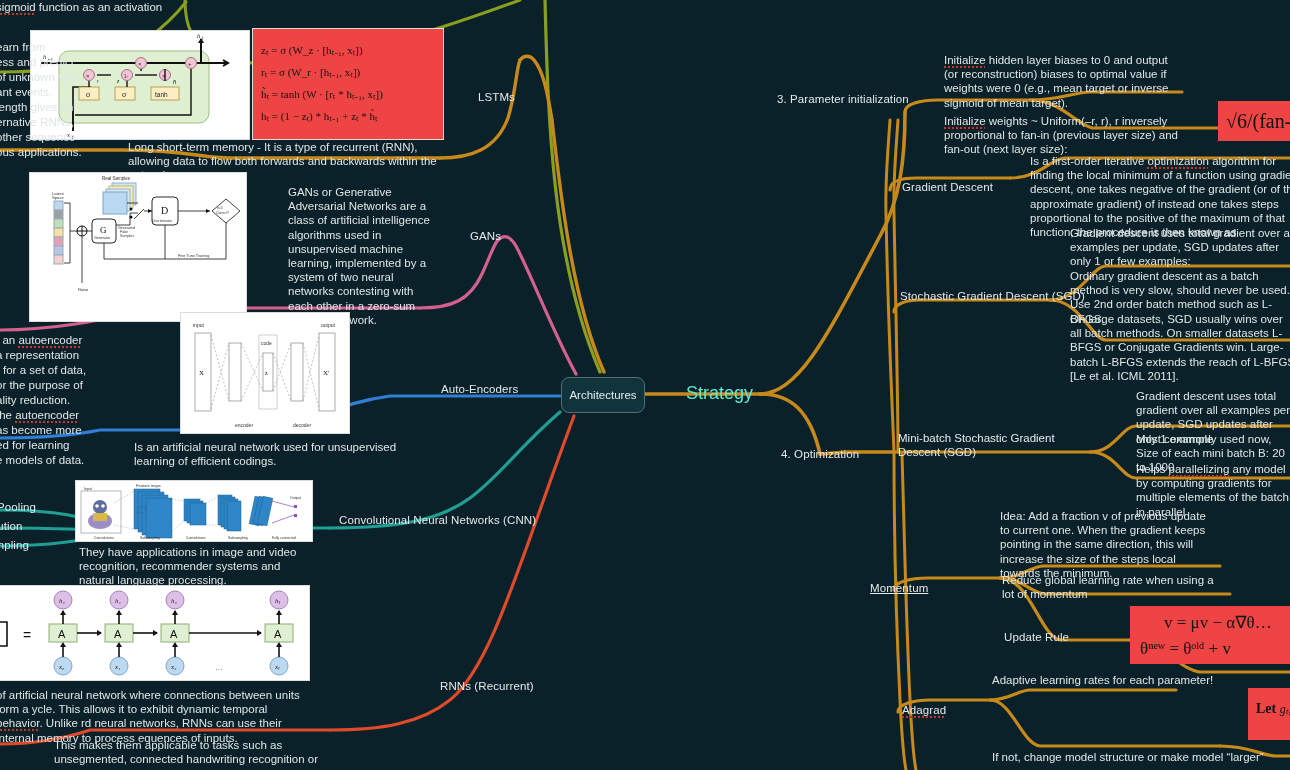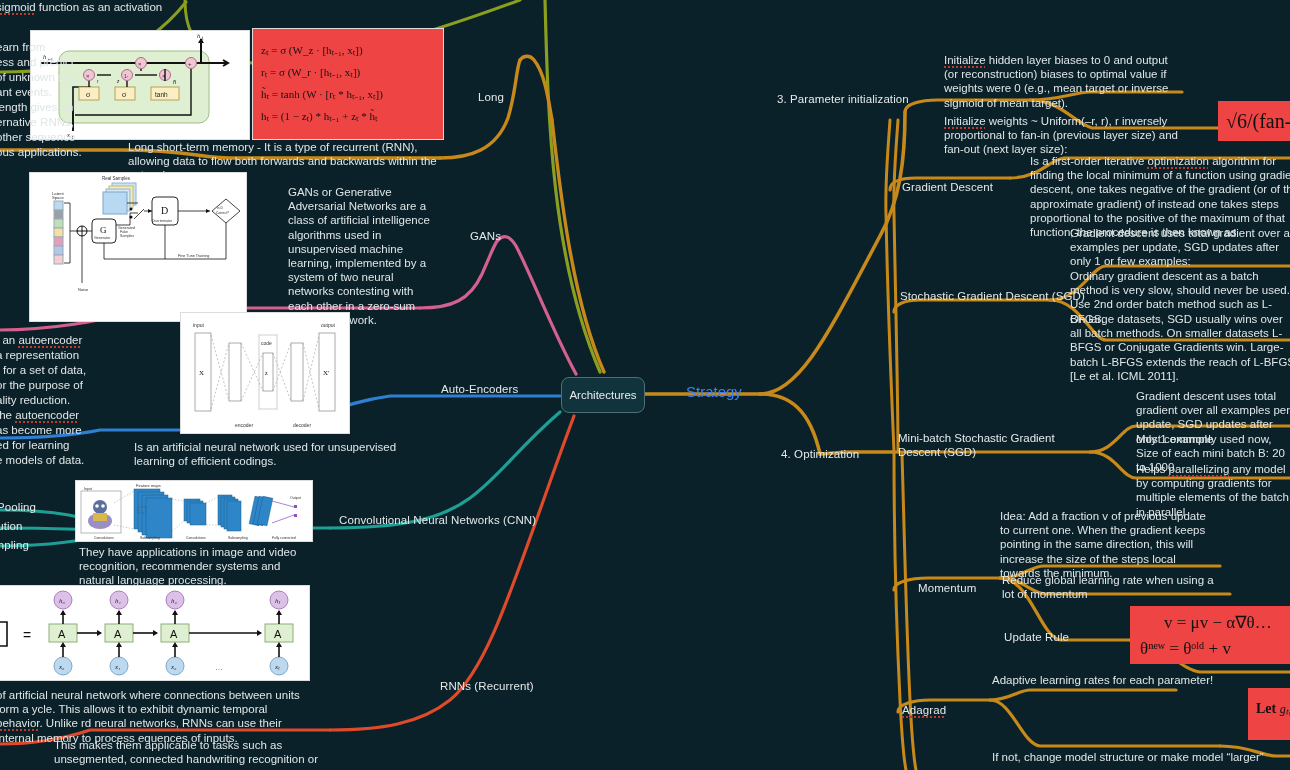--- a/index.html
+++ b/index.html
@@ -28,21 +28,21 @@
         text-underline-offset: 2px; }
 
   
   #central {
     position: absolute; left: 561px; top: 377px; width: 84px; height: 36px;
     border: 1px solid #4d6f75; border-radius: 8px;
     background: #10333c;
     display: flex; align-items: center; justify-content: center;
     font-size: 11.5px; color: #e6ecee;
   }
-  .bigbranch { position: absolute; font-size: 15px; color: #3b82f6; white-space: nowrap; }
+  .bigbranch { position: absolute; font-size: 18px; color: #5eead4; white-space: nowrap; }
 
   
   .panel { position: absolute; background: #ffffff; overflow: hidden; }
   .fbox { position:absolute; background:#ef4444; color:#111; overflow:hidden;
           font-family: "Liberation Serif", serif; }
 
   
   .cap { position:absolute; font-size:4.5px; color:#333; font-family:"Liberation Sans",sans-serif; }
 </style>
 </head>
@@ -122,21 +122,21 @@
       <path d="M990 700 C1012 700 1022 744 1040 746 L1220 746" stroke="#c8891b" stroke-width="3.2"></path>
       <path d="M1220 746 C1250 746 1262 756 1276 756 L1290 756" stroke="#c8891b" stroke-width="3.2"></path>
     </g>
   </svg>
 
   <div id="central">
     <span>Architectures</span>
   </div>
   <div class="bigbranch" style="left:686px; top:383px;">Strategy</div>
 
-  <div class="lbl" style="left:478px; top:90px;">Long</div>
+  <div class="lbl" style="left:478px; top:90px;">LSTMs</div>
   <div class="lbl" style="left:470px; top:229px;">GANs</div>
   <div class="lbl" style="left:441px; top:382px;text-align:right;">Auto-Encoders</div>
   <div class="lbl" style="left:339px; top:513px;">Convolutional Neural Networks (CNN)</div>
   <div class="lbl" style="left:428px; top:679px;padding-left:12px;">RNNs (Recurrent)</div>
 
   <div class="para w250" style="left:-4px; top:0px; width:240px;"><span class="sq">sigmoid</span> function as an activation</div>
 
   <div class="panel" style="left:30px; top:30px; width:220px; height:110px; border:1px solid #ddd;">
     <svg viewBox="0 0 220 110" style="width:220px;height:110px;">
       <rect x="0" y="0" width="220" height="110" fill="#fff"></rect>
@@ -484,21 +484,21 @@
   <div class="lbl" style="left:900px; top:289px;">Stochastic Gradient Descent (SGD)</div>
   <div class="para" style="left:1070px; top:226px; width:226px;">Gradient descent uses total gradient over all examples per update, SGD updates after only 1 or few examples:</div>
   <div class="para" style="left:1070px; top:269px; width:226px;">Ordinary gradient descent as a batch method is very slow, should never be used. Use 2nd order batch method such as L-BFGS.</div>
   <div class="para" style="left:1070px; top:312px; width:226px;">On large datasets, SGD usually wins over all batch methods. On smaller datasets L-BFGS or Conjugate Gradients win. Large-batch L-BFGS extends the reach of L-BFGS [Le et al. ICML 2011].</div>
 
   <div class="para" style="left:898px; top:431px; width:190px; color:#e3e9ea; font-size:11.5px;">Mini-batch Stochastic Gradient Descent (SGD)</div>
   <div class="para" style="left:1136px; top:389px; width:160px;">Gradient descent uses total gradient over all examples per update, SGD updates after only 1 example</div>
   <div class="para" style="left:1136px; top:432px; width:160px;">Most commonly used now, Size of each mini batch B: 20 to 1000</div>
   <div class="para" style="left:1136px; top:462px; width:160px;">Helps <span class="sq">parallelizing</span> any model by computing gradients for multiple elements of the batch in parallel</div>
 
-  <div class="lbl" style="left:918px; top:581px;">Momentum</div>
+  <div class="lbl" style="left:870px; top:581px;text-decoration:underline;">Momentum</div>
   <div class="para" style="left:1000px; top:509px; width:218px; white-space:pre-line;">Idea: Add a fraction v of previous update to current one. When the gradient keeps pointing in the same direction, this will
 increase the size of the steps local towards the minimum.</div>
   <div class="para" style="left:1002px; top:573px; width:218px;">Reduce global learning rate when using a lot of momentum</div>
   <div class="lbl" style="left:1004px; top:630px;">Update Rule</div>
   <div class="fbox" style="left:1130px; top:606px; width:170px; height:58px; padding:4px 10px; font-size:17px; line-height:26px; white-space:nowrap;">
     <div style="padding-left:24px;">v  =  μv − α∇θ…</div>
     <div>θⁿᵉʷ  =  θᵒˡᵈ + v</div>
   </div>
 
   <div class="lbl" style="left:902px; top:703px;"><span class="sq">Adagrad</span></div>

